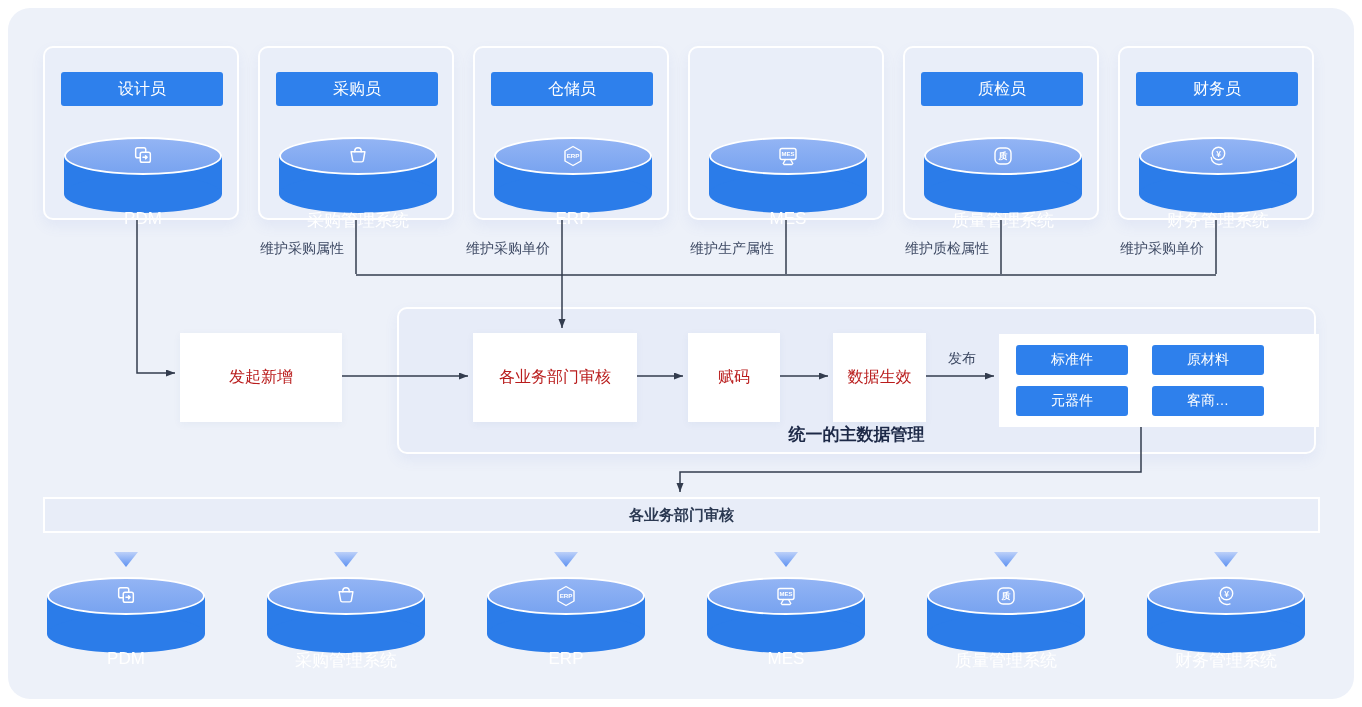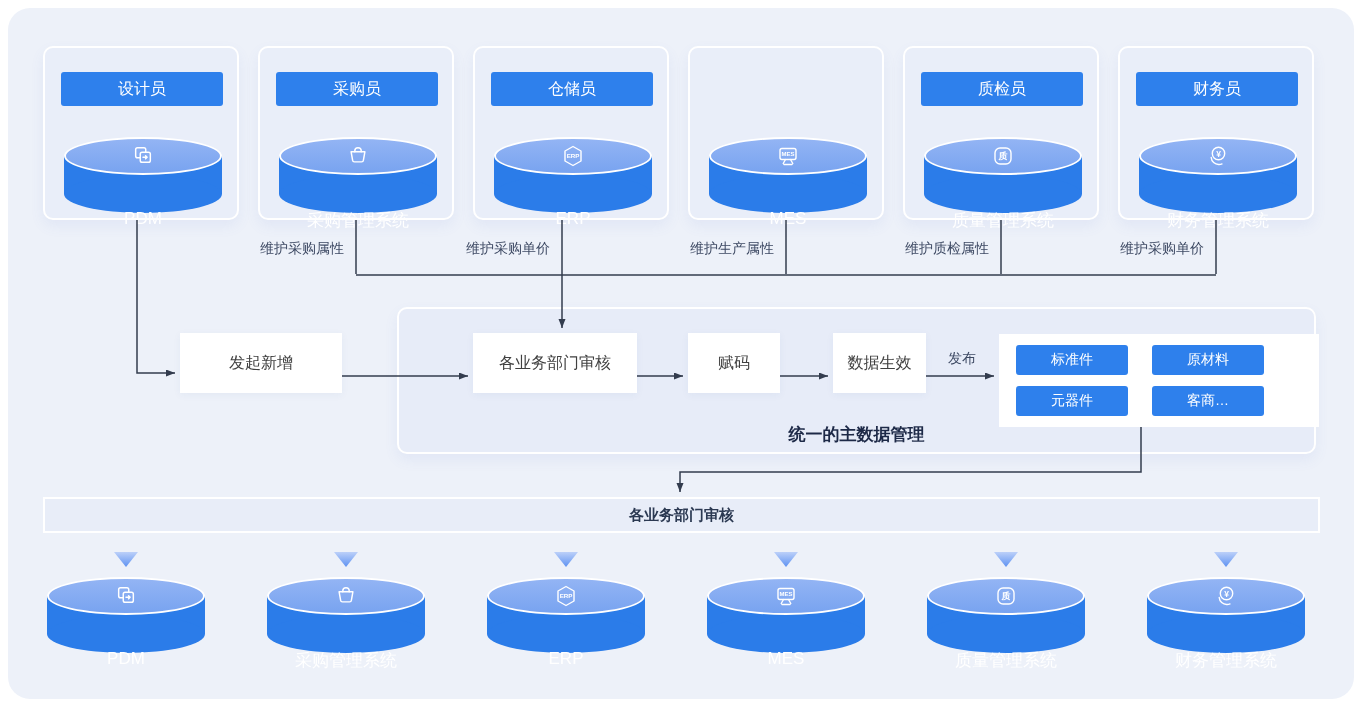--- a/index.html
+++ b/index.html
@@ -31,22 +31,22 @@
   .mlabel{position:absolute;top:240px;transform:translateX(-100%);font-size:14px;color:#3d4963;white-space:nowrap;z-index:2;}
 
   
   .panel{position:absolute;left:397px;top:307px;width:919px;height:147px;background:#e7ecf8;
     border:2px solid #ffffff;border-radius:10px;box-sizing:border-box;z-index:1;
     box-shadow:0 6px 14px rgba(83,109,200,.08);}
   .panel-title{position:absolute;left:0;bottom:6px;width:100%;text-align:center;
     font-size:17px;font-weight:bold;color:#1d2947;z-index:4;}
 
   
-  .fbox{position:absolute;top:333px;height:60px;background:#ffffff;z-index:4;
-    display:flex;align-items:center;justify-content:center;font-size:16px;color:#404040;
+  .fbox{position:absolute;top:333px;height:89px;background:#ffffff;z-index:4;
+    display:flex;align-items:center;justify-content:center;font-size:16px;color:#b91c1c;
     box-shadow:0 2px 8px rgba(40,70,140,.05);}
   .publish{position:absolute;left:962px;top:350px;transform:translateX(-50%);font-size:14px;color:#3d4963;z-index:4;}
 
   .tags-box{position:absolute;left:999px;top:334px;width:320px;height:93px;background:#ffffff;z-index:4;
     display:grid;grid-template-columns:112px 112px;grid-auto-rows:30px;column-gap:24px;row-gap:11px;
     padding:11px 17px;box-sizing:border-box;}
   .tag{background:#2e80ec;border-radius:3px;color:#fff;font-size:14px;
     display:flex;align-items:center;justify-content:center;}
 
   

